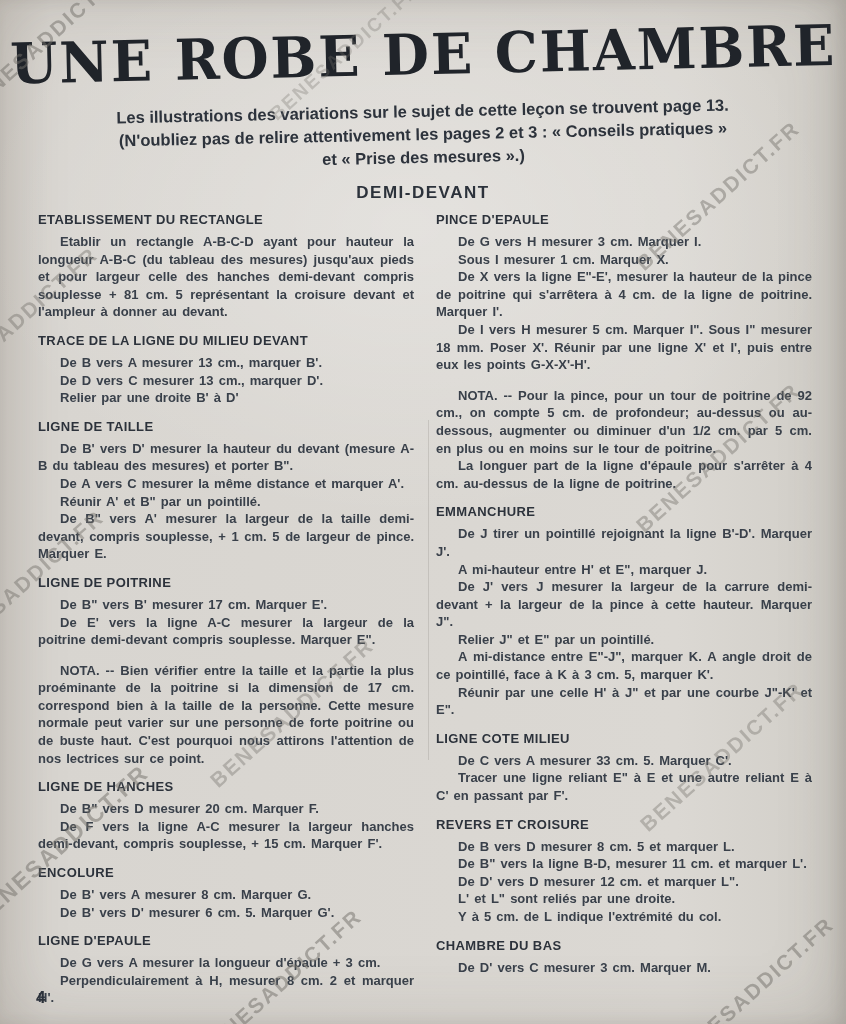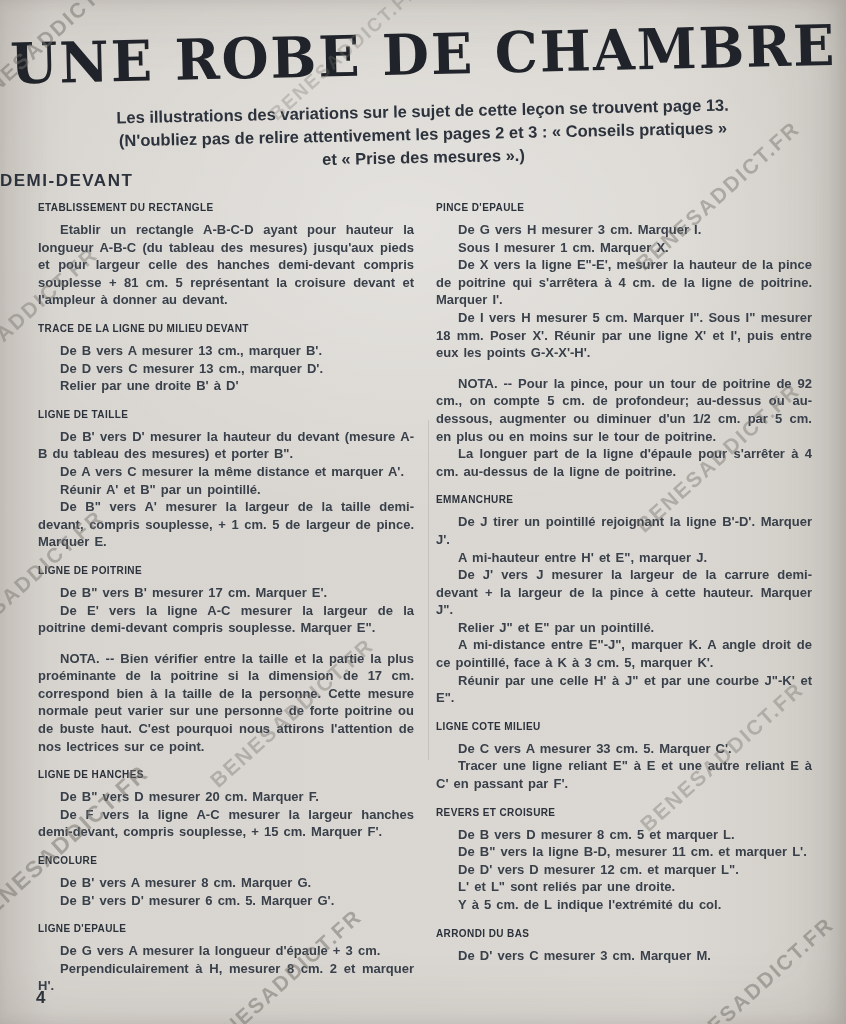--- a/index.html
+++ b/index.html
@@ -47,39 +47,39 @@
     margin:14px auto 0 auto;
     width:680px;
     text-align:center;
     font-size:16.5px;
     font-weight:bold;
     line-height:23px;
     color:#2d333c;
     transform:rotate(-1.2deg);
   }
   .demi-devant{
-    margin:2px 0 0 0;
-    text-align:left;
+    margin:14px 0 0 0;
+    text-align:center;
     font-size:17px;
     font-weight:bold;
     letter-spacing:1.5px;
     color:#2c323b;
   }
   
   .columns{
     position:relative;
     z-index:2;
     display:flex;
     margin:6px 34px 0 38px;
     gap:22px;
   }
   .col{flex:1 1 0; min-width:0;}
   .col h3{
     margin:11px 0 4px 0;
-    font-size:10px;
+    font-size:13px;
     font-weight:bold;
     letter-spacing:0.4px;
     line-height:18px;
     color:#2c323b;
   }
   .col h3:first-child{margin-top:2px;}
   .col p{
     margin:0;
     font-size:13px;
     font-weight:bold;
@@ -181,19 +181,19 @@
         <p>Réunir par une celle H' à J" et par une courbe J"-K' et E".</p>
         <h3>LIGNE COTE MILIEU</h3>
         <p>De C vers A mesurer 33 cm. 5. Marquer C'.</p>
         <p>Tracer une ligne reliant E" à E et une autre reliant E à C' en passant par F'.</p>
         <h3>REVERS ET CROISURE</h3>
         <p>De B vers D mesurer 8 cm. 5 et marquer L.</p>
         <p>De B" vers la ligne B-D, mesurer 11 cm. et marquer L'.</p>
         <p>De D' vers D mesurer 12 cm. et marquer L".</p>
         <p>L' et L" sont reliés par une droite.</p>
         <p>Y à 5 cm. de L indique l'extrémité du col.</p>
-        <h3>ARRONDI DU BAS</h3>
+        <h3>CHAMBRE DU BAS</h3>
         <p>De D' vers C mesurer 3 cm. Marquer M.</p>
       </div>
   </div>
 
   <div class="page-number">4</div>
 </div>
 
 </body></html>

